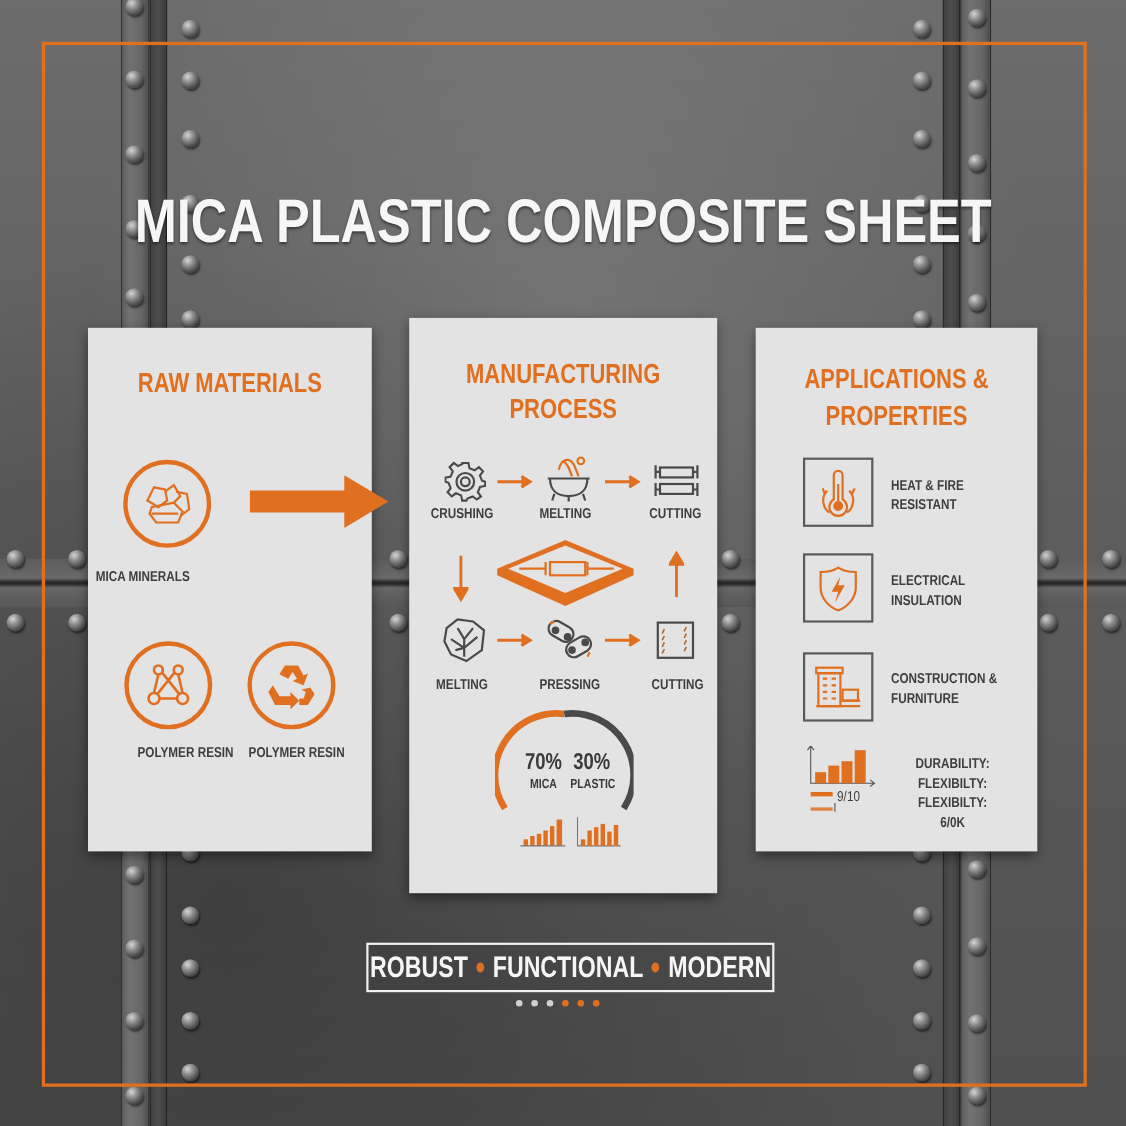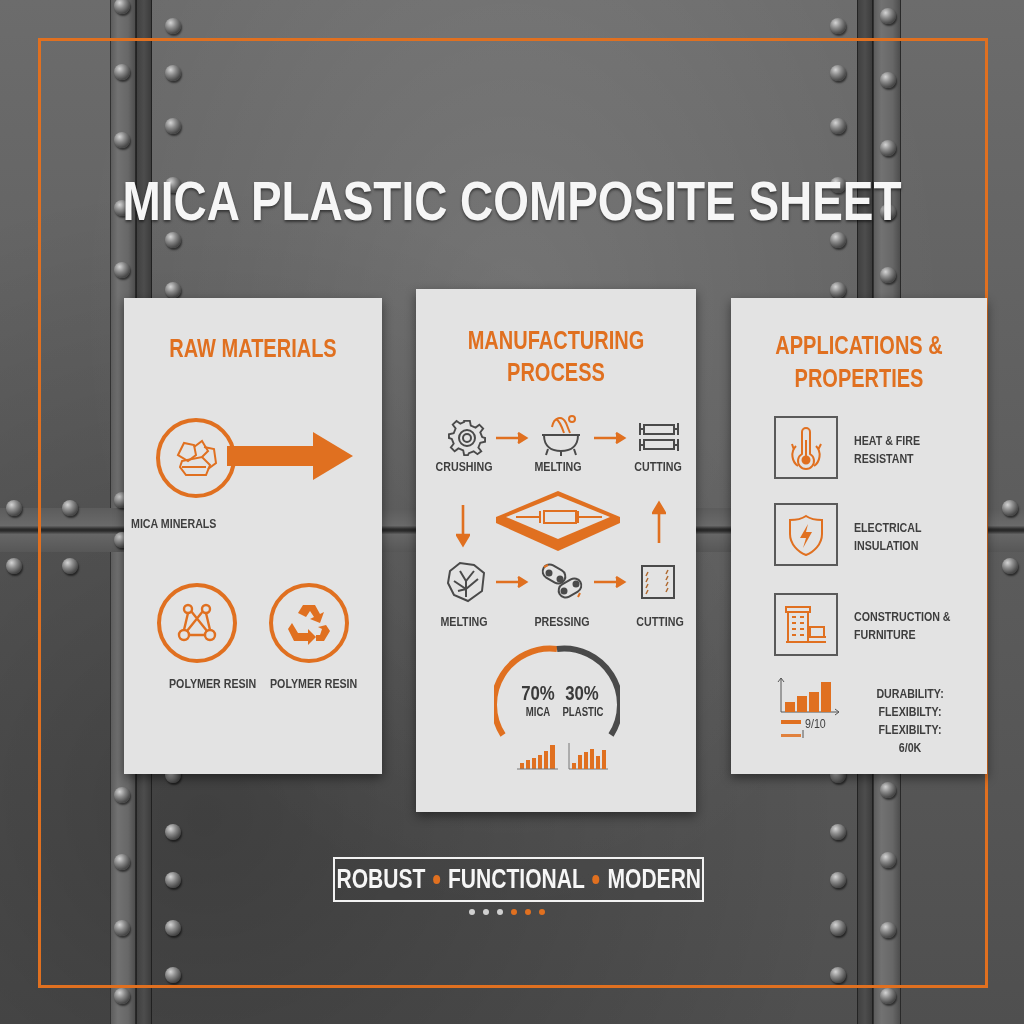--- a/index.html
+++ b/index.html
@@ -44,21 +44,20 @@
     text-align: center; color: #f6f6f6;
     font-family: "Liberation Sans", sans-serif; font-weight: bold;
     font-size: 56px; letter-spacing: 0px;
     transform: scaleX(0.82); transform-origin: center;
     text-shadow: 0 2px 3px rgba(0,0,0,0.5);
   }
   
   .panel {
     position: absolute; background: #e3e3e3;
     box-shadow: 0 4px 10px rgba(0,0,0,0.45);
-    margin-left: 44px;
   }
   .panel-left { left: 80px; top: 298px; width: 258px; height: 476px; }
   .panel-mid  { left: 372px; top: 289px; width: 280px; height: 523px; }
   .panel-right{ left: 687px; top: 298px; width: 256px; height: 476px; }
 
   .ph {
     position: absolute; left: 0; right: 0; text-align: center;
     color: #e07020; font-weight: bold; font-size: 25px; line-height: 29px;
     transform: scaleX(0.8); transform-origin: center;
   }

